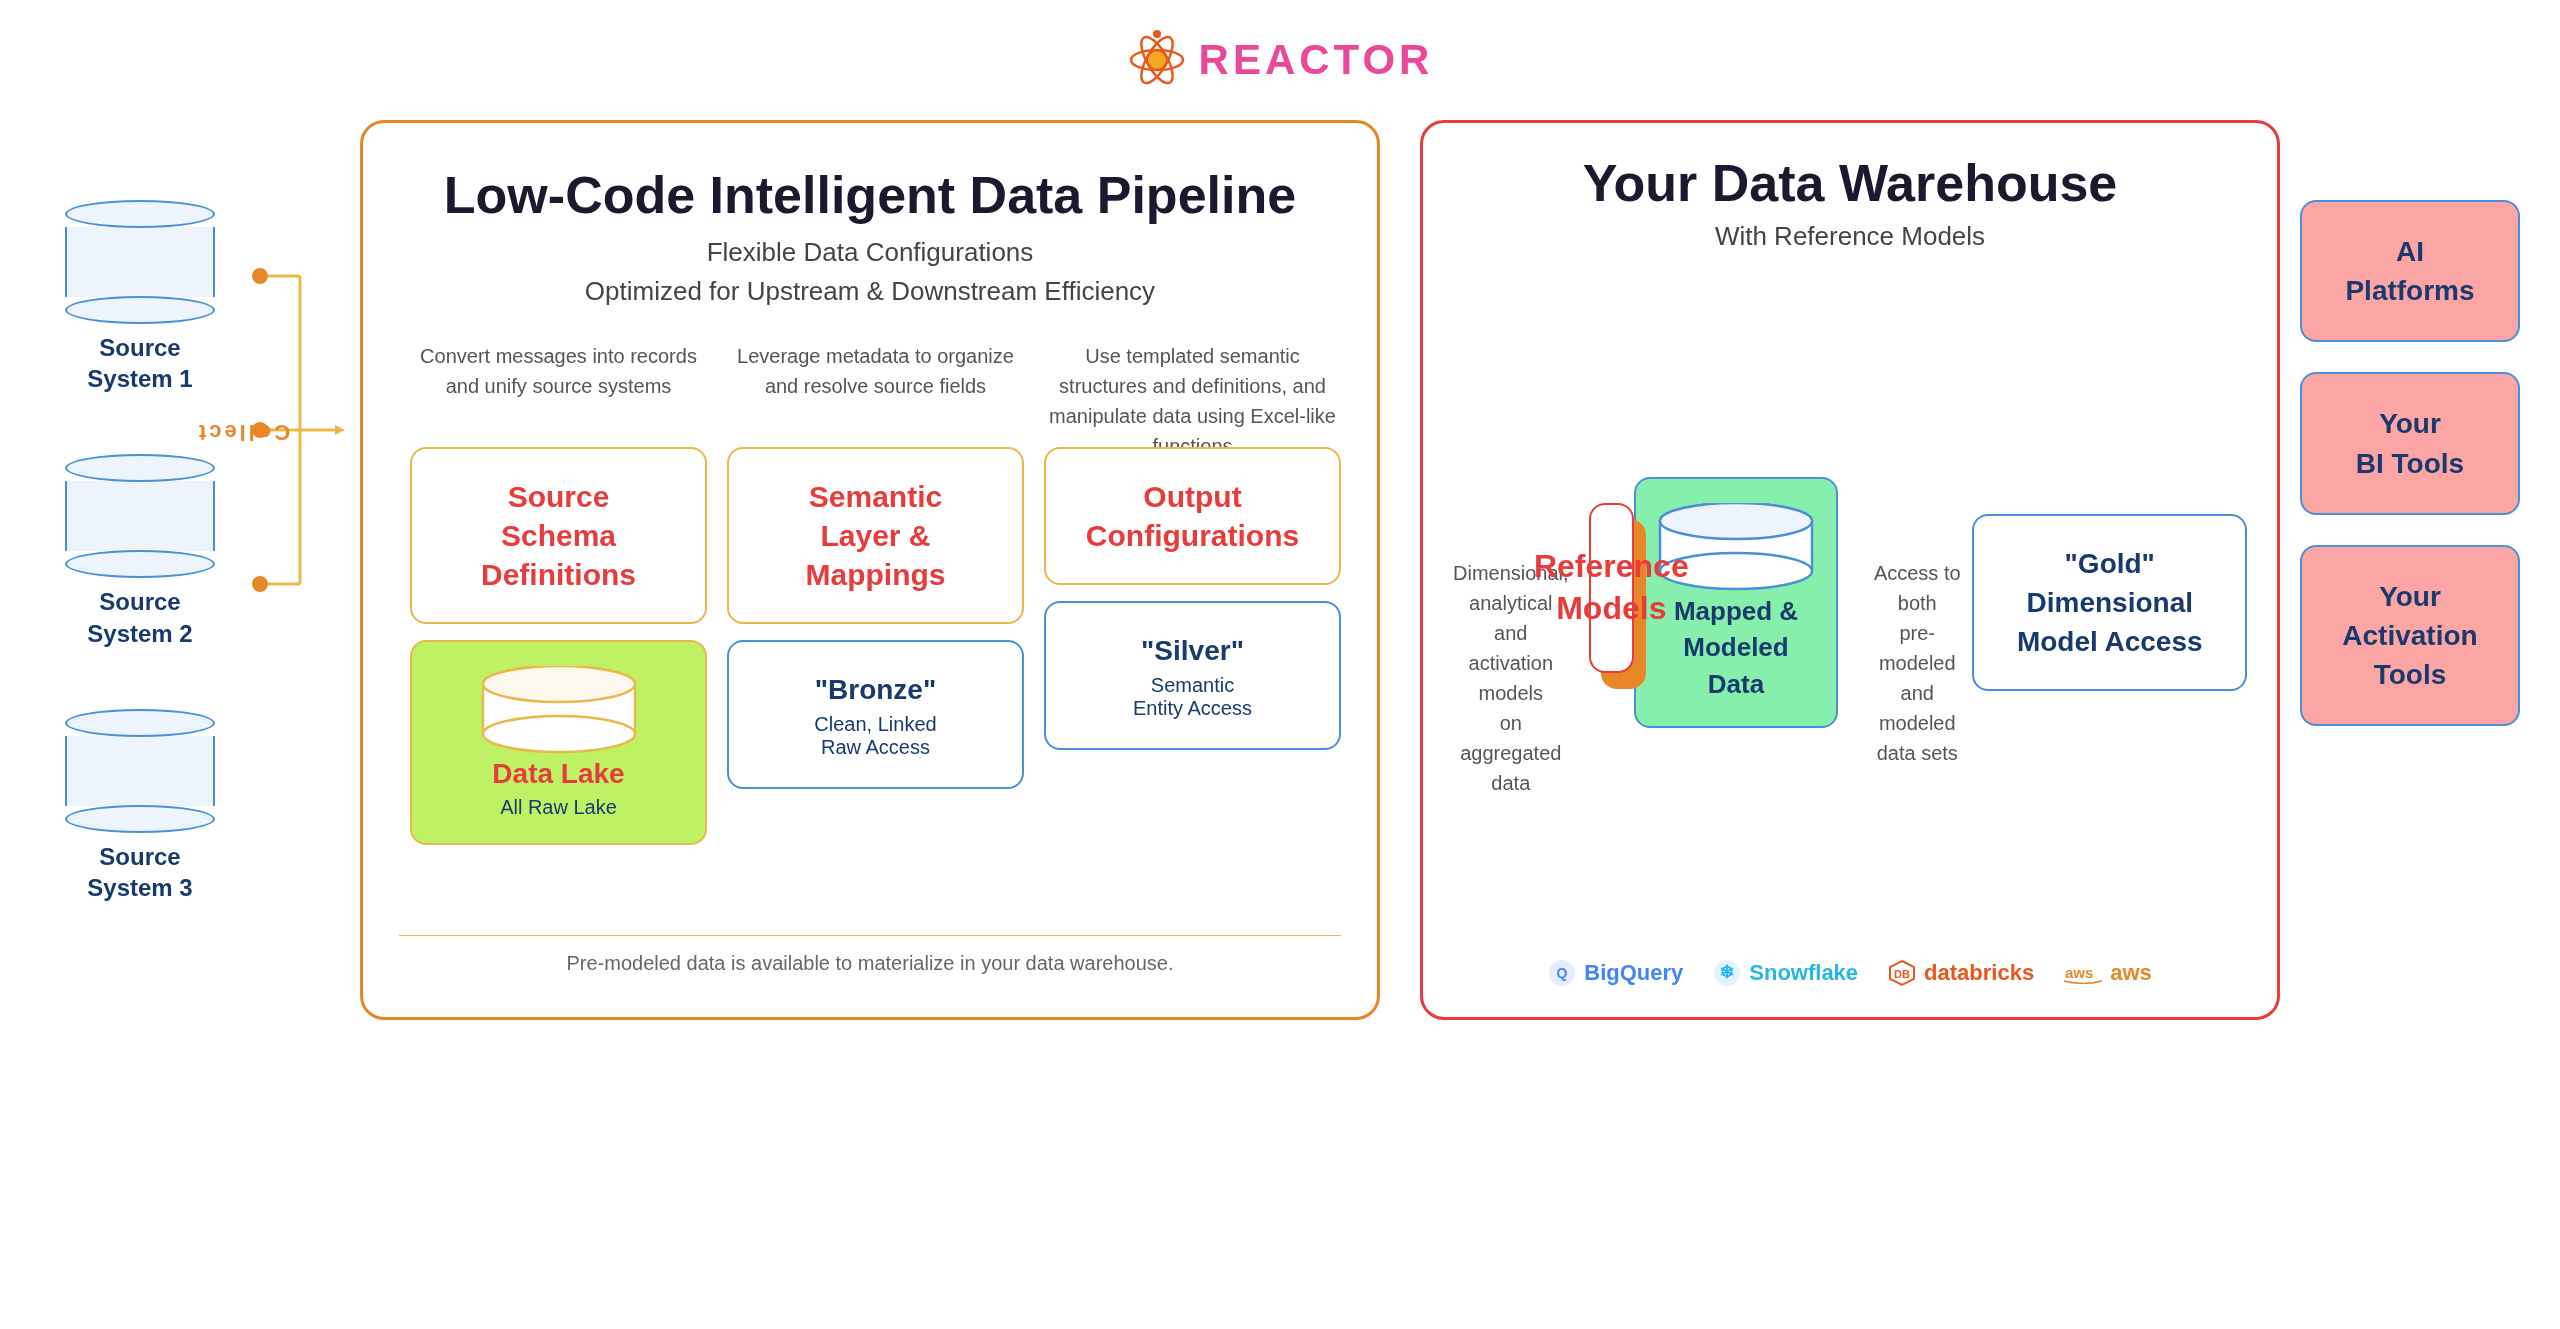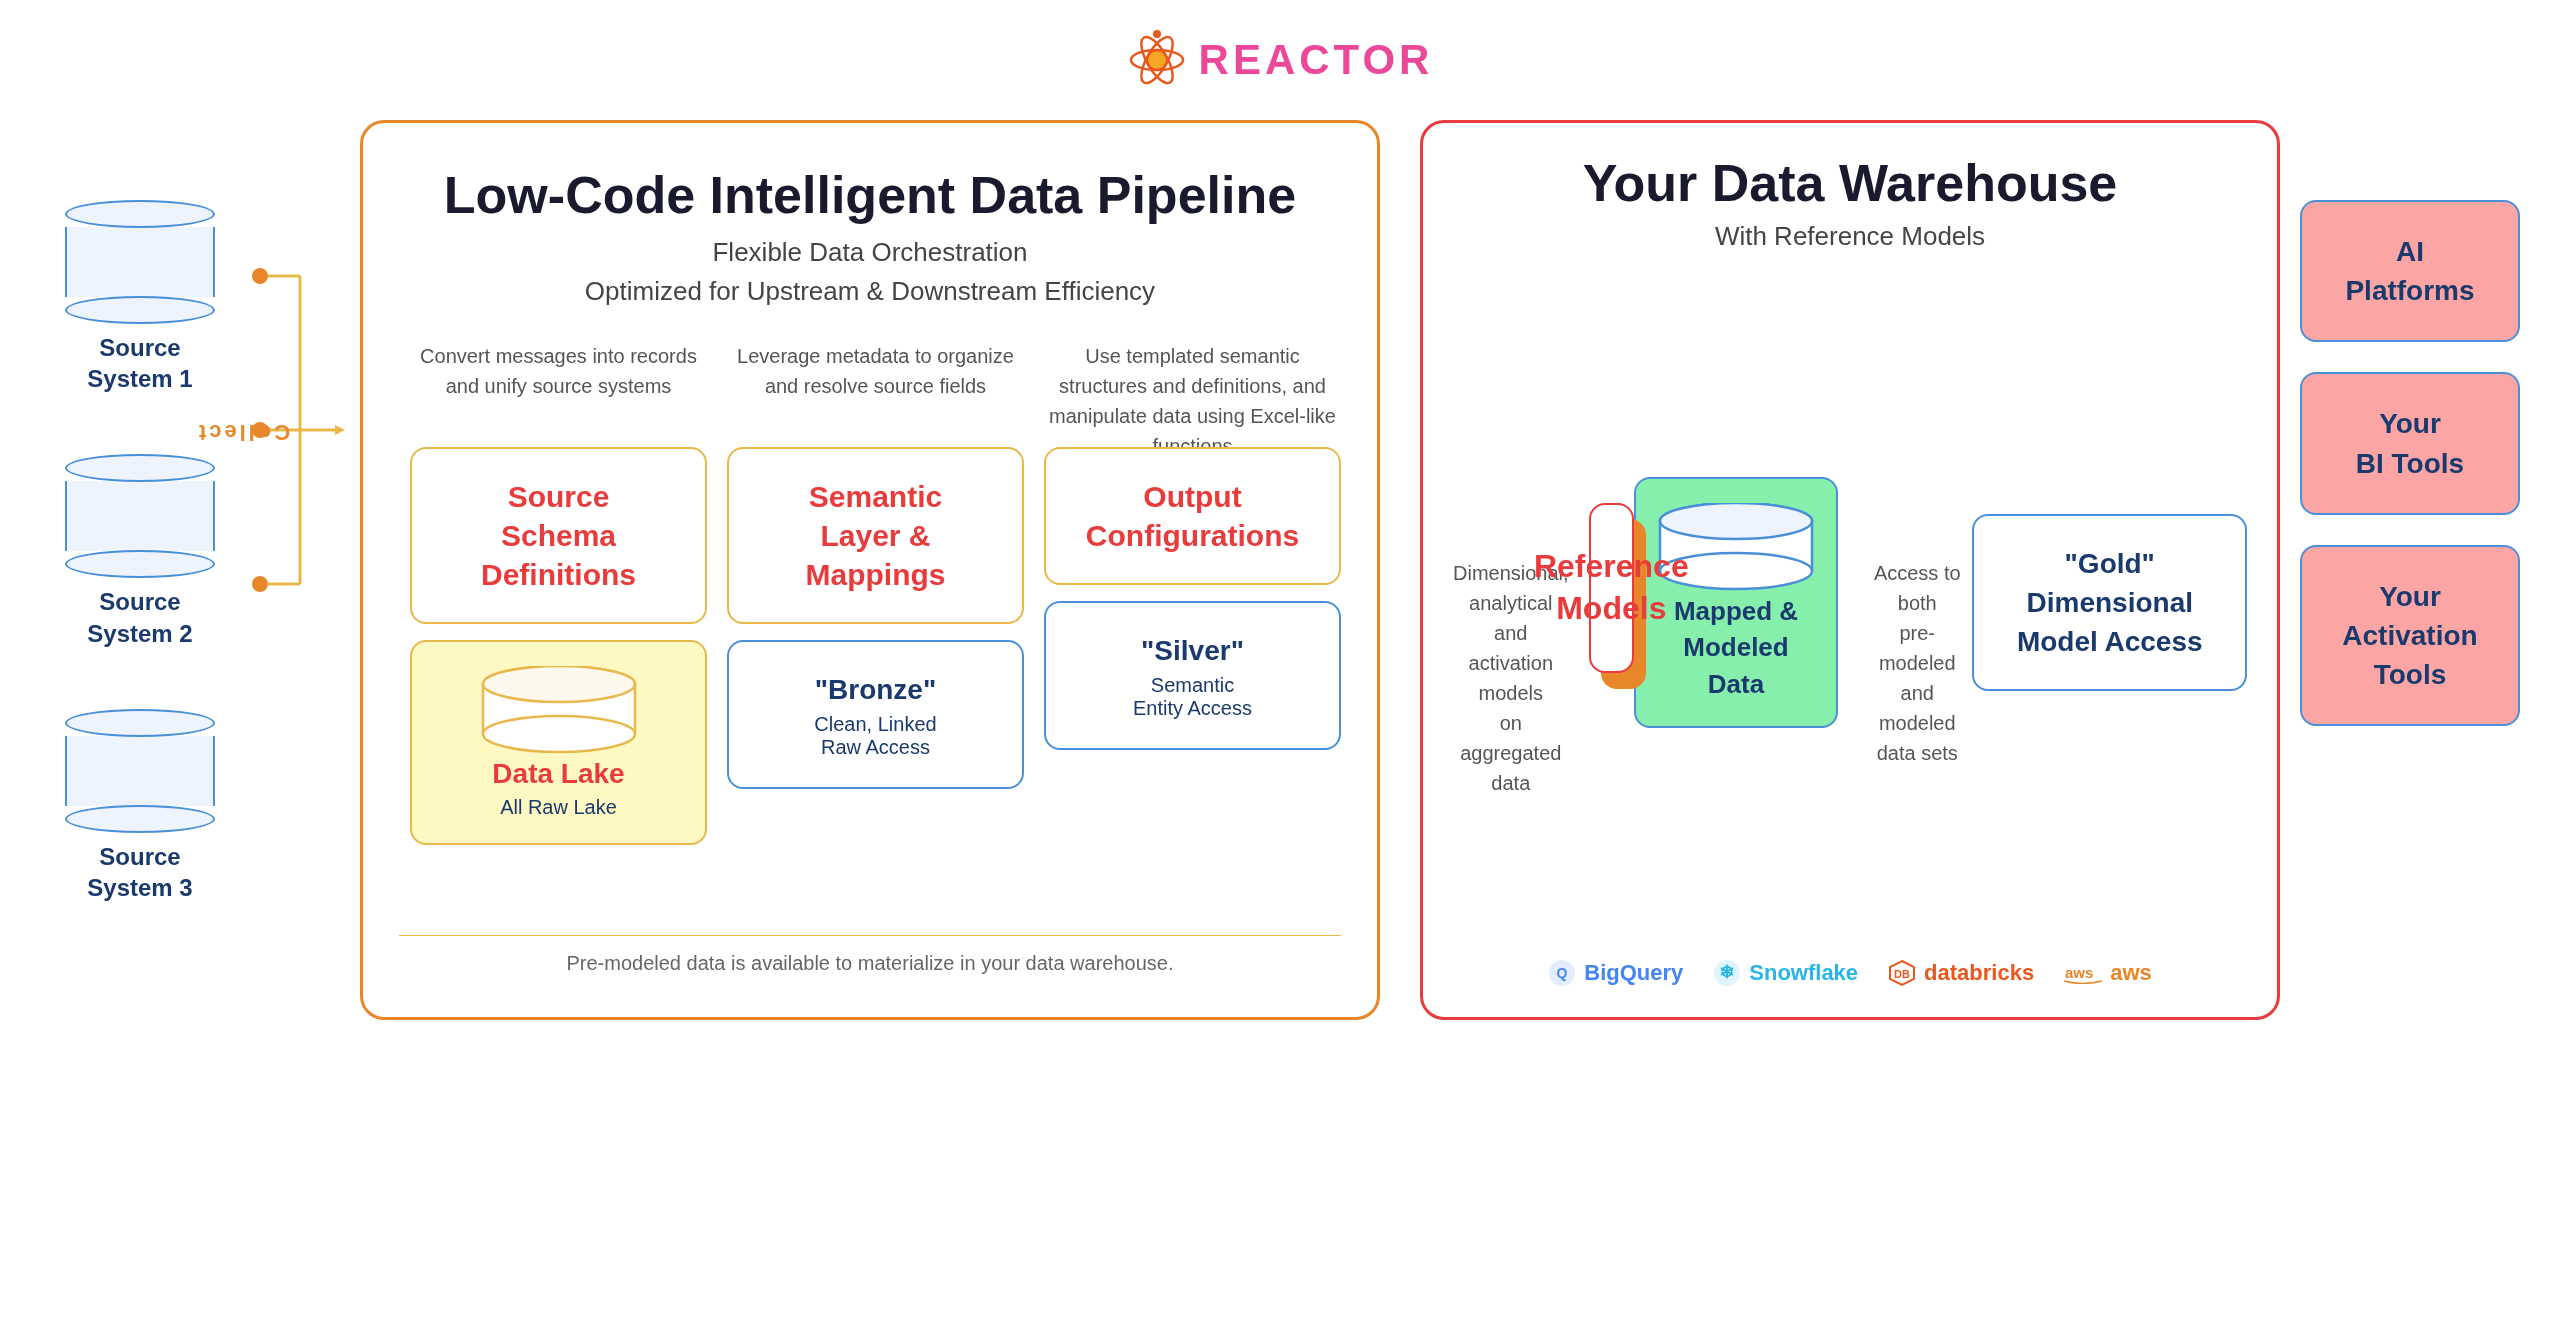--- a/index.html
+++ b/index.html
@@ -180,21 +180,21 @@
       color: #1a3a6e;
       margin-top: 4px;
     }
 
     
     .datalake-card {
       border: 2.5px solid #e8b84b;
       border-radius: 16px;
       padding: 24px 20px;
       text-align: center;
-      background: #fef9c3;
+      background: #bef264;
       width: 100%;
       display: flex;
       flex-direction: column;
       align-items: center;
     }
 
     
     .premodeled-note {
       font-size: 20px;
       color: #666;
@@ -432,21 +432,21 @@
         <polygon points="85,225 95,230 85,235" fill="#e8b84b"></polygon>
       </svg>
       <div style="position:absolute; top:50%; transform:translateY(-50%) rotate(-90deg); left:-30px;">
         <span class="collect-label">Collect</span>
       </div>
     </div>
 
     <div class="pipeline-box">
       <div class="pipeline-title">Low-Code Intelligent Data Pipeline</div>
       <div class="pipeline-subtitle">
-        <span>Flexible Data Orchestration</span><br>
+        <span>Flexible Data Configurations</span><br>
         <span>Optimized for Upstream &amp; Downstream Efficiency</span>
       </div>
 
       <div class="pipeline-columns">
 
         <div class="pipeline-col">
           <div class="col-desc">Convert messages into records and unify source systems</div>
           <div class="card-yellow">
             <div class="card-title-red">Source<br>Schema<br>Definitions</div>
           </div>

